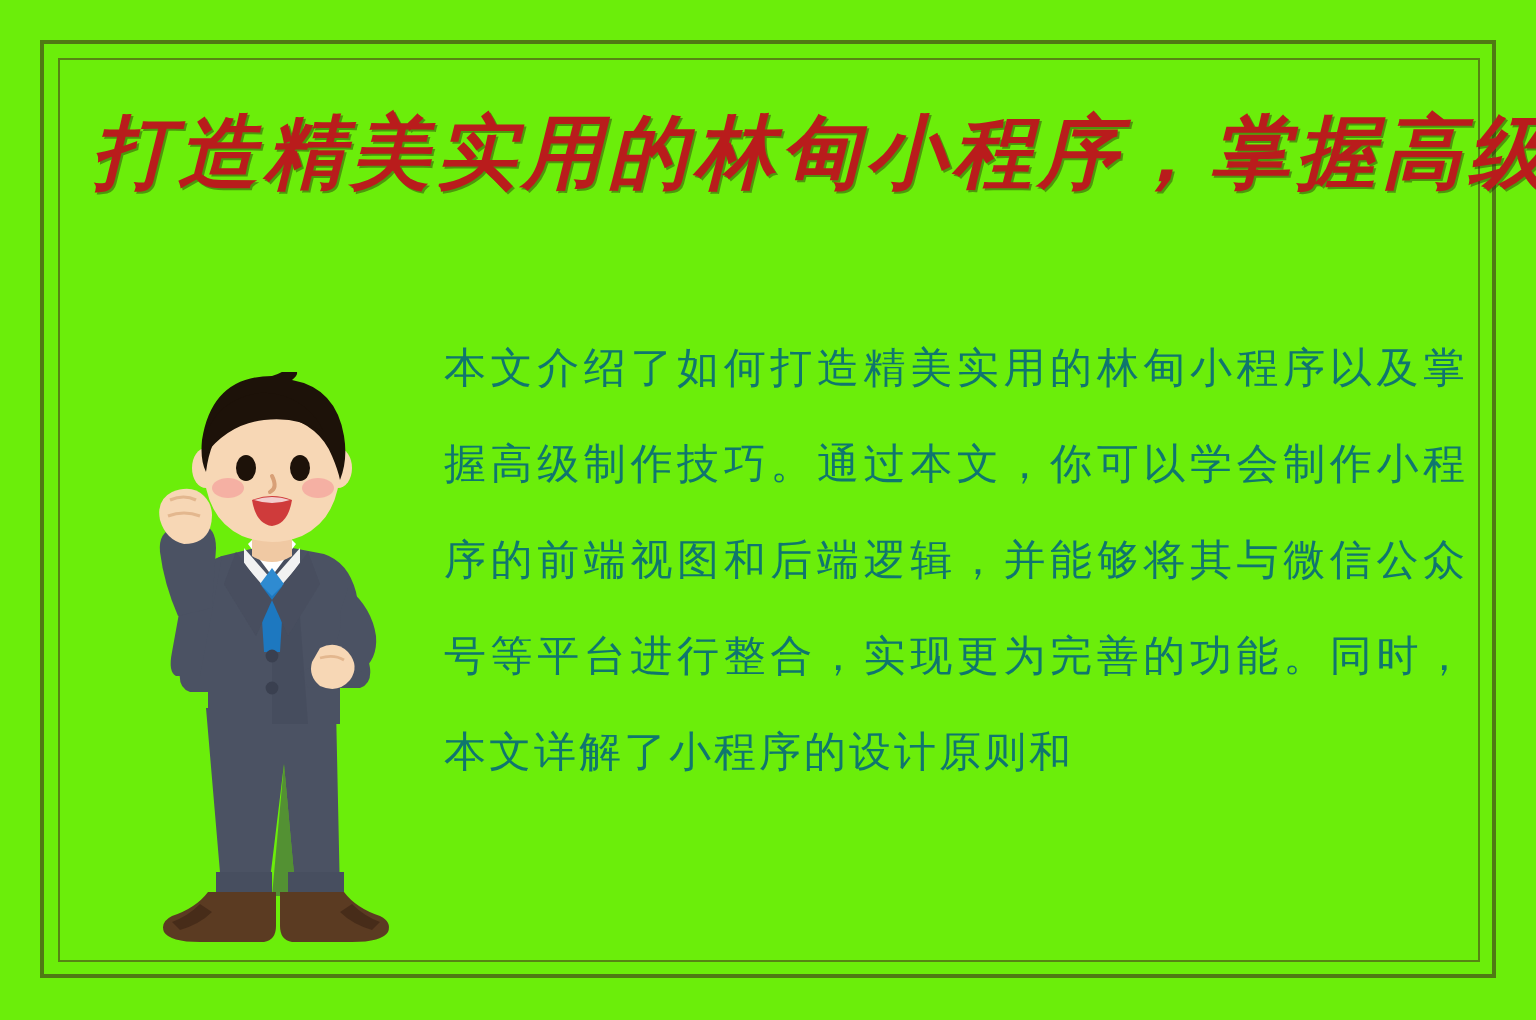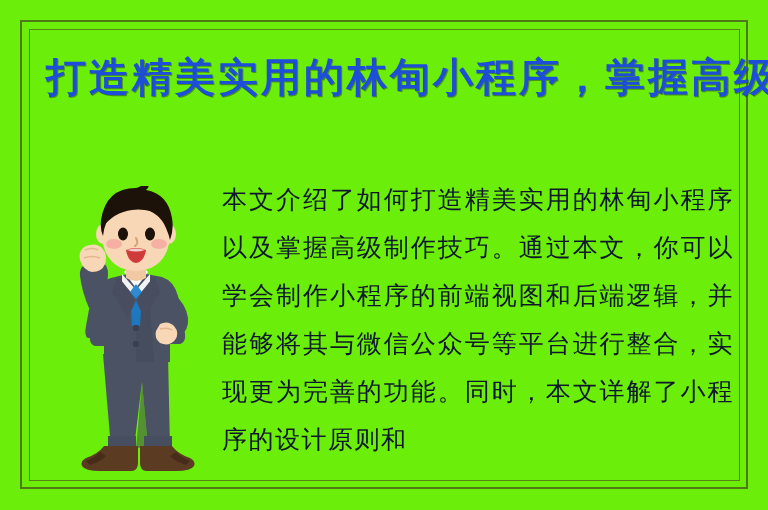--- a/index.html
+++ b/index.html
@@ -40,39 +40,40 @@
   }
 
   
   .title-block {
     position: absolute;
     left: 46px;
     top: 52px;
     width: 690px;
   }
   .title-line {
-    color: #1d4ed8;
+    color: #b91c1c;
     font-family: "DejaVu Serif", "Liberation Serif", serif;
     font-size: 40px;
     font-weight: 700;
+    font-style: italic;
     letter-spacing: 3px;
     line-height: 50px;
     white-space: nowrap;
     text-shadow: 1px 1px 0 rgba(40,45,15,0.45);
   }
 
   
   .body-copy {
     position: absolute;
     left: 222px;
-    top: 176px;
+    top: 160px;
     width: 512px;
-    color: #0f172a;
+    color: #0f766e;
     font-family: "DejaVu Sans", "Liberation Sans", sans-serif;
-    font-size: 25px;
+    font-size: 21px;
     line-height: 48px;
     letter-spacing: 1.5px;
     text-align: justify;
     text-align-last: left;
   }
 
   
   .character {
     position: absolute;
     left: 56px;

